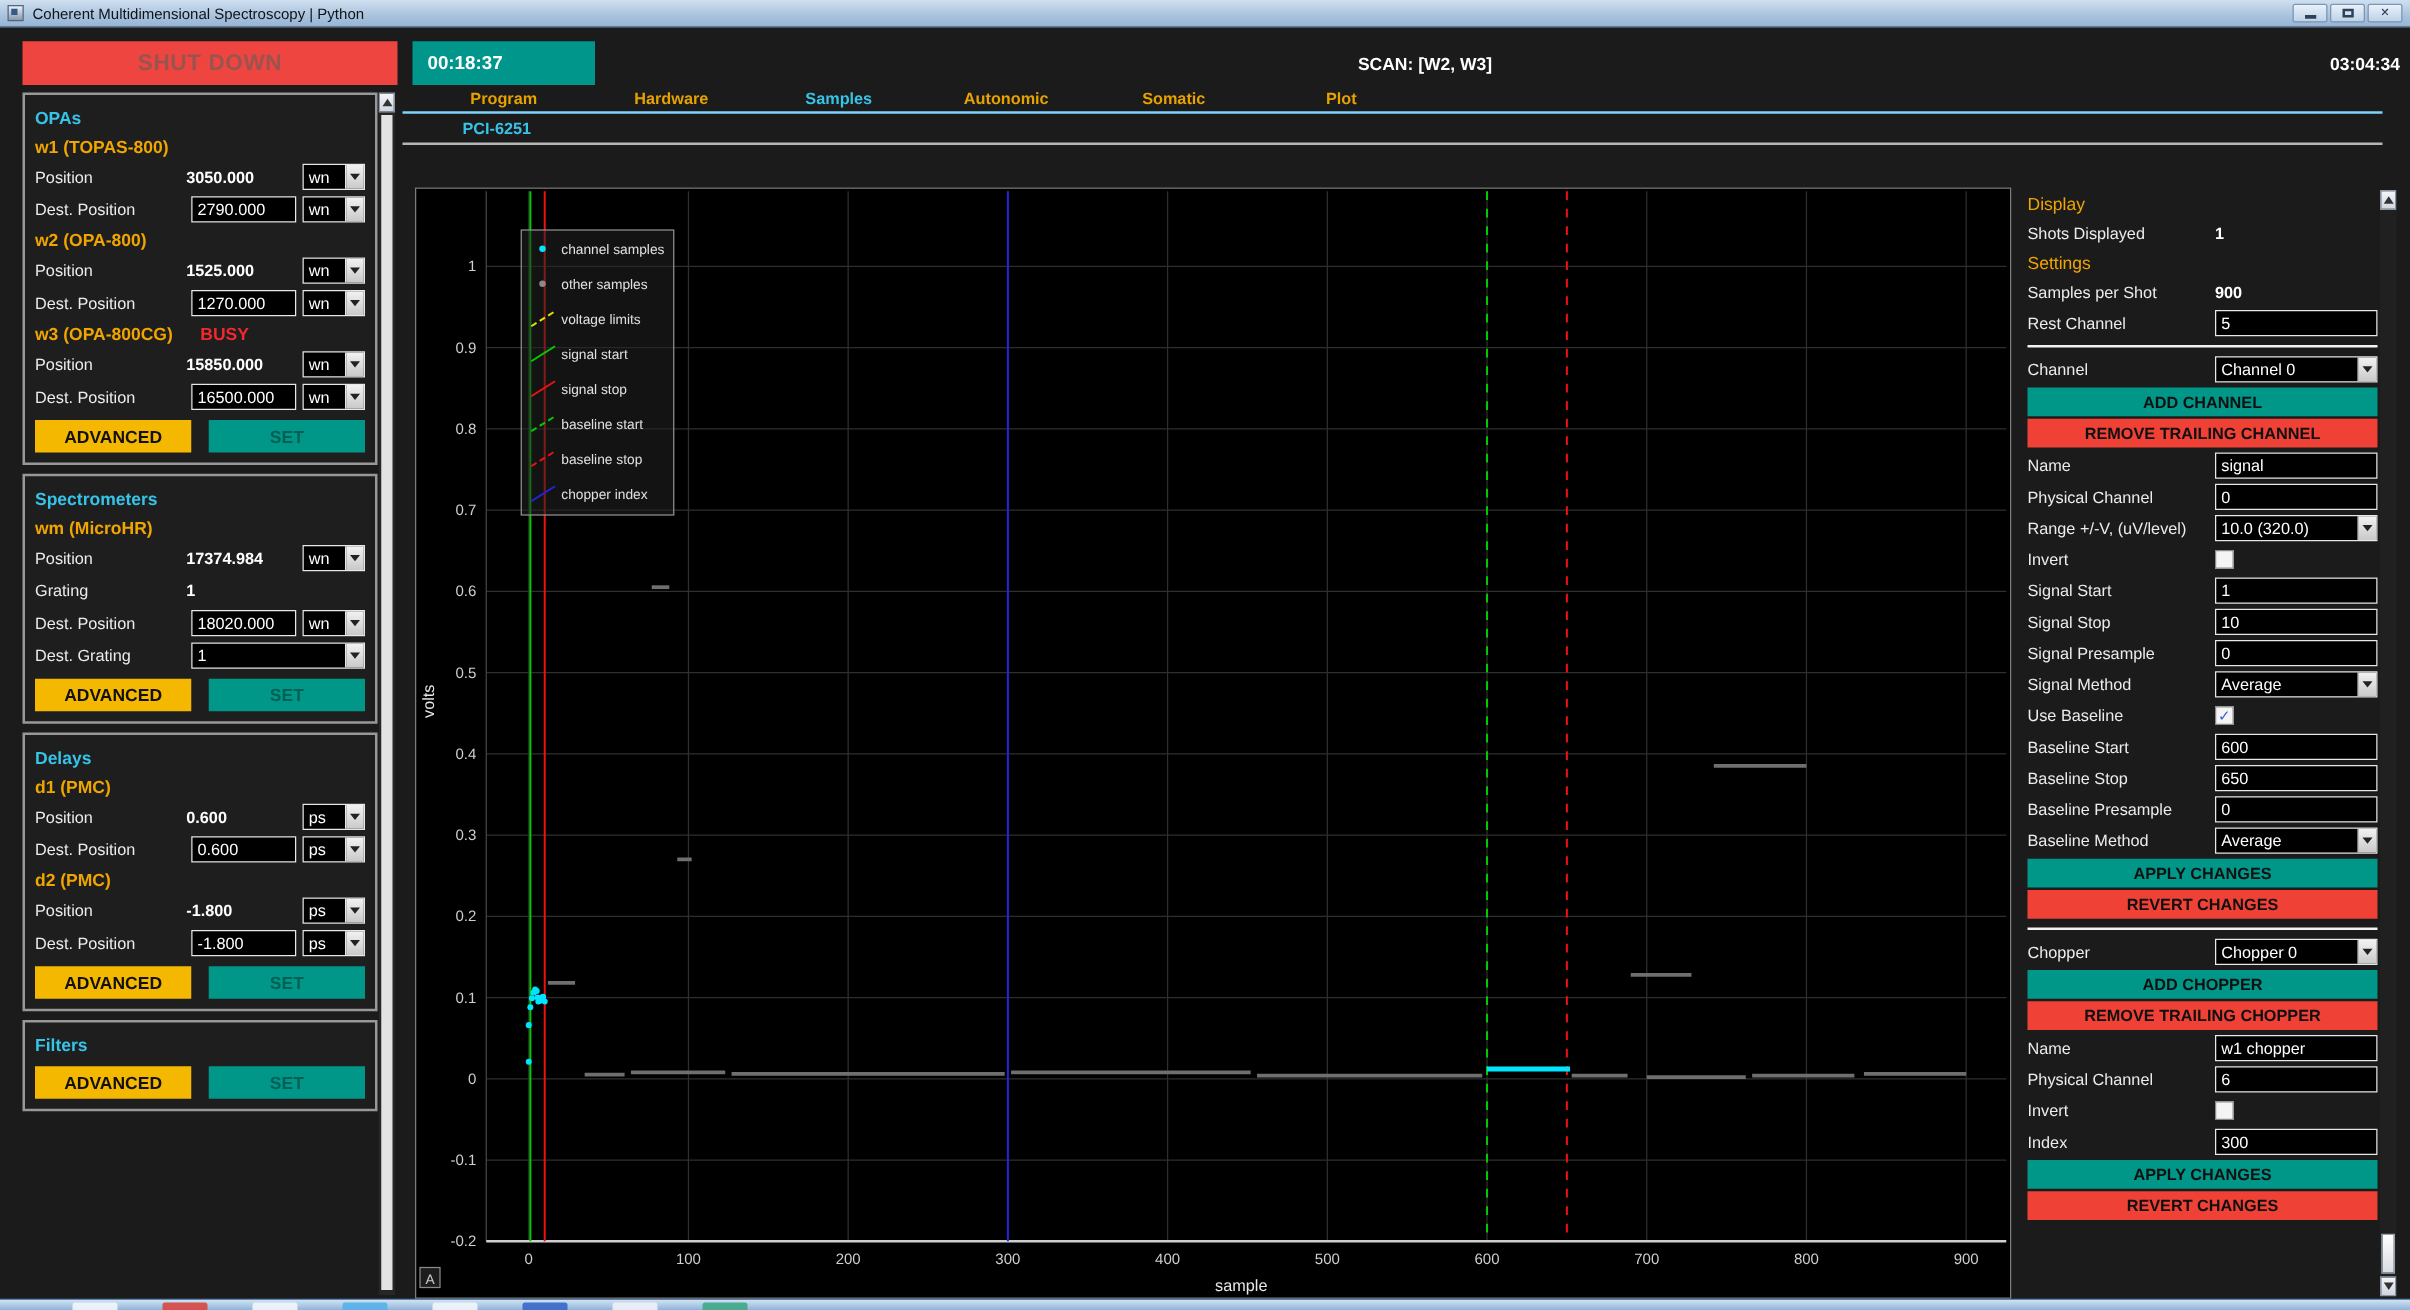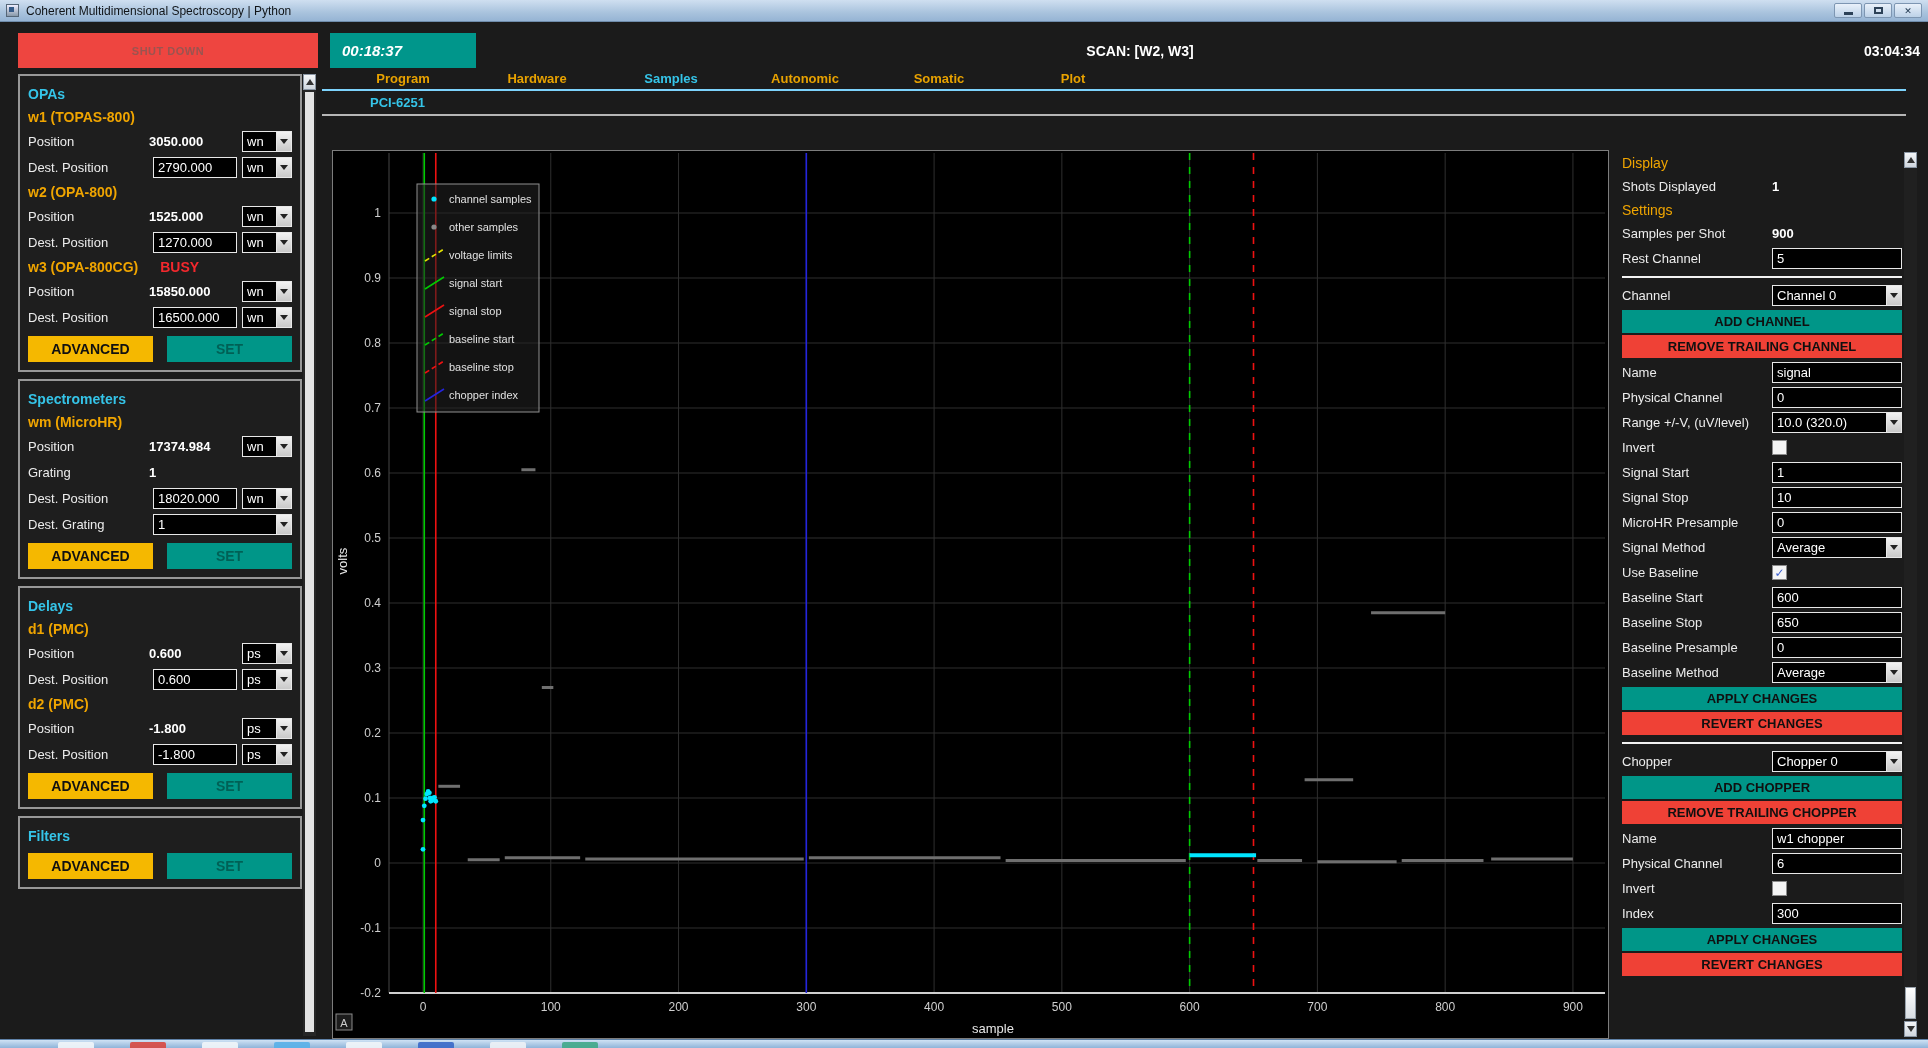--- a/index.html
+++ b/index.html
@@ -16,24 +16,24 @@
   .app-icon::after { content:""; position:absolute; left:2px; top:2px; width:5px; height:5px; background:#345a88; }
   .win-title { font-size:12px; color:#101418; }
   .win-btns { margin-left:auto; display:flex; gap:2px; }
   .win-btn { width:28px; height:15px; background:linear-gradient(#e9f1fa,#bdd2e8); border:1px solid #7d96b2;
     border-radius:2px; display:flex; align-items:center; justify-content:center; font-size:9px; color:#223a52; }
   .glyph-min { width:9px; height:3px; background:#2d4258; margin-top:6px; }
   .glyph-max { width:9px; height:7px; border:2px solid #2d4258; }
 
   
   .shutdown-btn { position:absolute; left:18px; top:33px; width:300px; height:35px; background:#ee4540;
-    color:#9a5450; font-weight:bold; font-size:11px; display:flex; align-items:center; justify-content:center;
+    color:#9a5450; font-weight:bold; font-size:18px; display:flex; align-items:center; justify-content:center;
     letter-spacing:.5px; }
   .timer-box { position:absolute; left:330px; top:33px; width:146px; height:35px; background:#00968b;
-    color:#fff; font-weight:bold; font-size:15px; display:flex; align-items:center; padding-left:12px;font-style:italic; }
+    color:#fff; font-weight:bold; font-size:15px; display:flex; align-items:center; padding-left:12px; }
   .scan-label { position:absolute; left:1010px; top:33px; width:260px; height:35px; color:#fff;
     font-weight:bold; font-size:14px; display:flex; align-items:center; justify-content:center; }
   .clock { position:absolute; right:8px; top:33px; height:35px; color:#fff; font-weight:bold; font-size:14px;
     display:flex; align-items:center; }
 
   
   .content-rows { position:absolute; left:322px; top:68px; width:1584px; }
   .menu-row { height:23px; display:flex; border-bottom:2px solid #7dd3fc; padding-left:14px; }
   .menu-item { width:134px; text-align:center; font-weight:bold; font-size:13px; color:#e8a200;
     display:flex; align-items:center; justify-content:center; }
@@ -519,21 +519,21 @@
       </div>
       <div class="rp-row">
         <span class="rp-label">Signal Start</span>
         <input class="rp-input" value="1" style="">
       </div>
       <div class="rp-row">
         <span class="rp-label">Signal Stop</span>
         <input class="rp-input" value="10" style="">
       </div>
       <div class="rp-row">
-        <span class="rp-label">MicroHR Presample</span>
+        <span class="rp-label">Signal Presample</span>
         <input class="rp-input" value="0" style="">
       </div>
       <div class="rp-row">
         <span class="rp-label">Signal Method</span>
         <div class="sel rp-sel">
           <span class="sel-text">Average</span>
           <div class="sel-btn">
             <div class="tri-down"></div>
           </div>
         </div>

